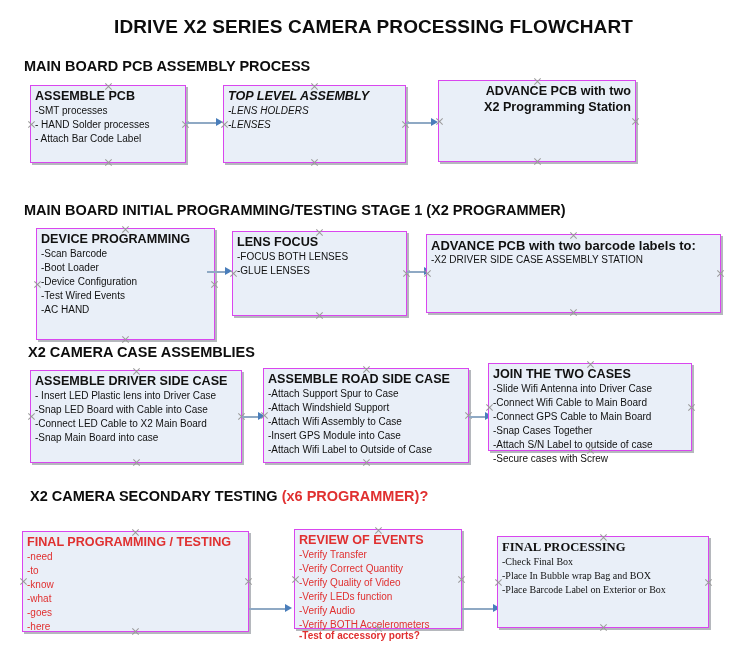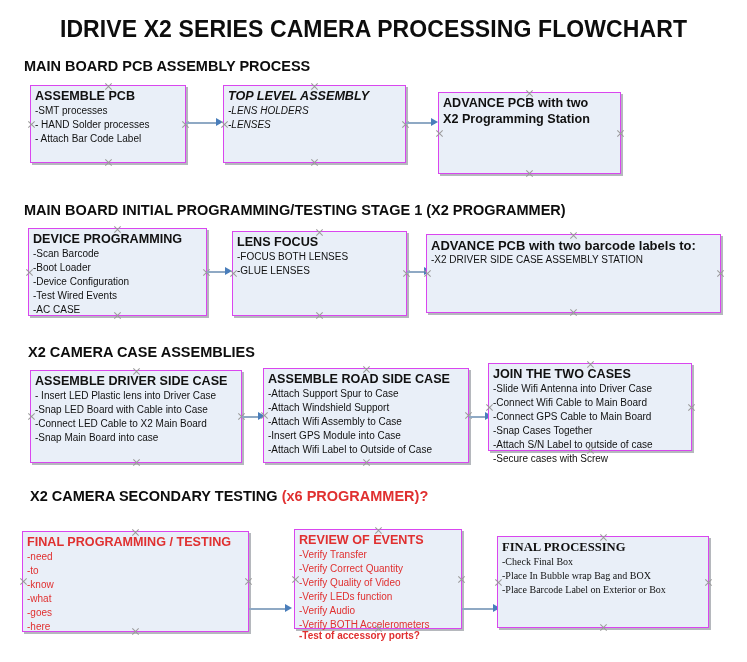--- a/index.html
+++ b/index.html
@@ -18,21 +18,21 @@
     position: absolute;
     left: 0; top: 0;
     width: 747px;
     height: 662px;
   }
   .doc-title {
     position: absolute;
     left: 0; top: 16px;
     width: 747px;
     text-align: center;
-    font-size: 23px;
+    font-size: 19px;
     font-weight: bold;
     color: #0d0d0d;
     letter-spacing: 0.1px;
   }
   .section-header {
     position: absolute;
     font-size: 14.5px;
     font-weight: bold;
     color: #0d0d0d;
     white-space: nowrap;
@@ -145,41 +145,41 @@
     <div class="line">-LENSES</div>
     <div class="handle" style="left:50%; top:0;"></div>
     <div class="handle" style="left:50%; top:100%;"></div>
     <div class="handle" style="left:0; top:50%;"></div>
     <div class="handle" style="left:100%; top:50%;"></div>
   </div>
 
   <div class="conn" style="left:406px; top:122px; width:29px;"></div>
   <div class="arrowhead" style="left:431px; top:118px;"></div>
 
-  <div class="node allbold" style="left:438px; top:92px; width:183px; height:82px;">
+  <div class="node allbold" style="left:438px; top:80px; width:198px; height:82px;text-align:right;">
     <div class="title">ADVANCE PCB with two</div>
     <div class="line"> X2 Programming Station</div>
     <div class="line"></div>
     <div class="handle" style="left:50%; top:0;"></div>
     <div class="handle" style="left:50%; top:100%;"></div>
     <div class="handle" style="left:0; top:50%;"></div>
     <div class="handle" style="left:100%; top:50%;"></div>
   </div>
 
   <div class="section-header" style="left:24px; top:202px;">
     <span>MAIN BOARD INITIAL PROGRAMMING/TESTING STAGE 1 (X2 PROGRAMMER)</span>
   </div>
 
-  <div class="node" style="left:28px; top:228px; width:179px; height:88px;">
+  <div class="node" style="left:36px; top:228px; width:179px; height:112px;">
     <div class="title">DEVICE PROGRAMMING</div>
     <div class="line">-Scan Barcode</div>
     <div class="line">-Boot Loader</div>
     <div class="line">-Device Configuration</div>
     <div class="line">-Test Wired Events</div>
-    <div class="line">-AC CASE</div>
+    <div class="line">-AC HAND</div>
     <div class="handle" style="left:50%; top:0;"></div>
     <div class="handle" style="left:50%; top:100%;"></div>
     <div class="handle" style="left:0; top:50%;"></div>
     <div class="handle" style="left:100%; top:50%;"></div>
   </div>
 
   <div class="conn" style="left:207px; top:271px; width:22px;"></div>
   <div class="arrowhead" style="left:225px; top:267px;"></div>
 
   <div class="node" style="left:232px; top:231px; width:175px; height:85px;">

